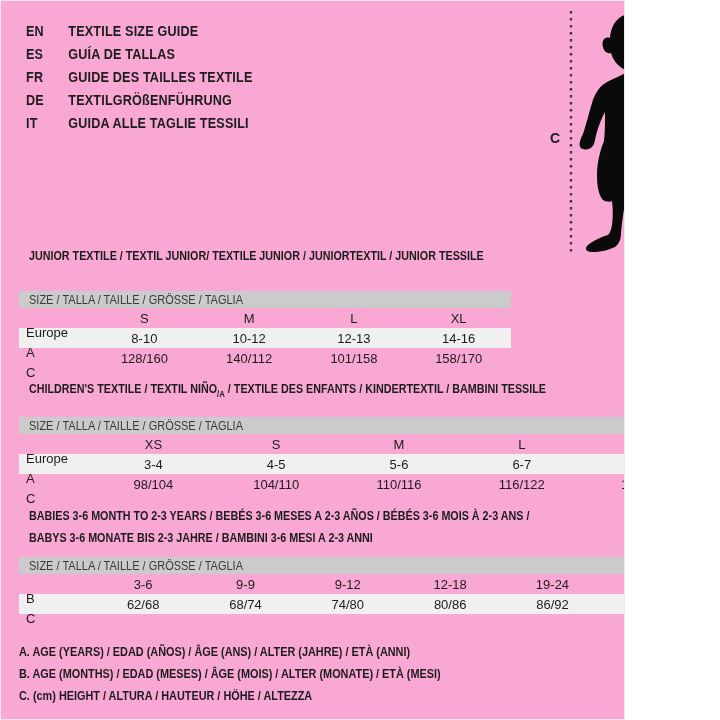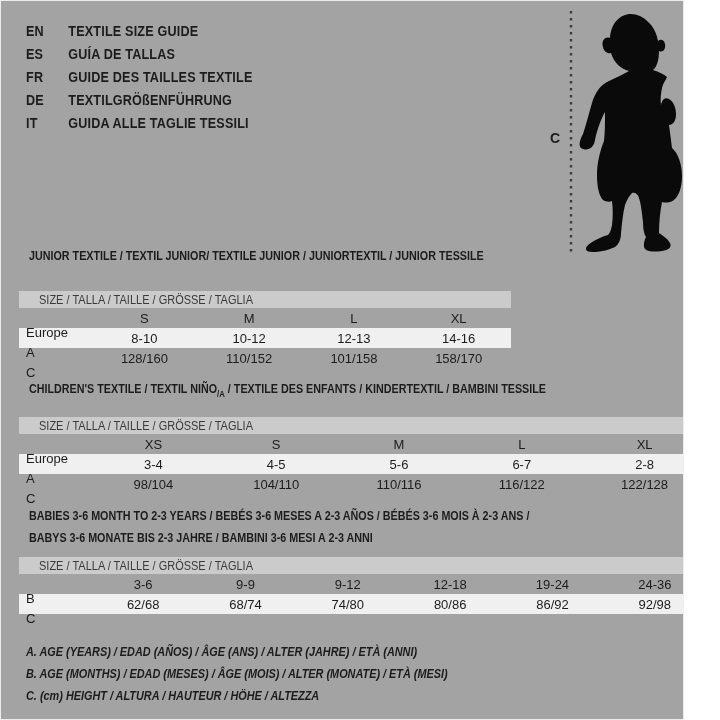--- a/index.html
+++ b/index.html
@@ -4,22 +4,22 @@
 <style>
   html,body { margin:0; padding:0; }
   body {
     width:720px; height:720px;
     background:#ffffff;
     font-family:"Liberation Sans", sans-serif;
     color:#1c1c1c;
     -webkit-font-smoothing:antialiased;
   }
   .page {
-    position:relative; width:684px; height:720px;
-    background:#a3a3a3; overflow:hidden;
+    position:relative; width:625px; height:720px;
+    background:#f9a8d4; overflow:hidden;
     box-sizing:border-box; border:1px solid #ececec;
   }
 
   
   .lang-list { position:absolute; left:25px; top:18px; width:320px; }
   .lang-row {
     display:flex; height:23px; align-items:center;
     font-size:14px; font-weight:700; white-space:nowrap;
     transform:scaleX(0.90); transform-origin:0 50%;
     letter-spacing:0.2px;
@@ -40,33 +40,33 @@
     font-size:12.5px; font-weight:700; white-space:nowrap;
     transform:scaleX(0.86); transform-origin:0 50%;
   }
   .t-sub { font-size:9px; vertical-align:sub; }
 
   
   .size-table { position:absolute; left:18px; }
   .size-head {
     height:17px; background:#cbcbcb;
     display:flex; align-items:center;
-    padding-left:20px; box-sizing:border-box;
+    padding-left:10px; box-sizing:border-box;
   }
   .size-head span {
     font-size:12.5px; color:#3a3a3a; white-space:nowrap;
     transform:scaleX(0.88); transform-origin:0 50%;
   }
   .trow { display:flex; height:20px; align-items:center; font-size:13px; }
   .trow.shade { background:#f0f0f0; }
   .rlabel { width:73px; flex:none; padding-left:7px; box-sizing:border-box;margin-top:28px; }
   .cell { flex:1 1 0; text-align:center; }
 
   
-  .legend { position:absolute; left:25px; top:640px;font-style:italic; }
+  .legend { position:absolute; left:18px; top:640px; }
   .legend-item {
     height:22px; line-height:22px;
     font-size:12.5px; font-weight:700; white-space:nowrap;
     transform:scaleX(0.87); transform-origin:0 50%;
   }
 </style>
 </head>
 <body>
 
 <div class="page">
@@ -163,21 +163,21 @@
     <div class="trow shade">
       <span class="rlabel">A</span>
       <span class="cell">8-10</span>
       <span class="cell">10-12</span>
       <span class="cell">12-13</span>
       <span class="cell">14-16</span>
     </div>
     <div class="trow">
       <span class="rlabel">C</span>
       <span class="cell">128/160</span>
-      <span class="cell">110/152</span>
+      <span class="cell">140/112</span>
       <span class="cell">101/158</span>
       <span class="cell">158/170</span>
     </div>
   </div>
 
   <div class="t-title" style="top:381px;"><span>CHILDREN'S TEXTILE / TEXTIL NIÑO</span><span class="t-sub">/A</span><span> / TEXTILE DES ENFANTS / KINDERTEXTIL / BAMBINI TESSILE</span></div>
   <div class="size-table" style="top:416px; width:687px;">
     <div class="size-head">
       <span>SIZE / TALLA / TAILLE / GRÖSSE / TAGLIA</span>
     </div>

